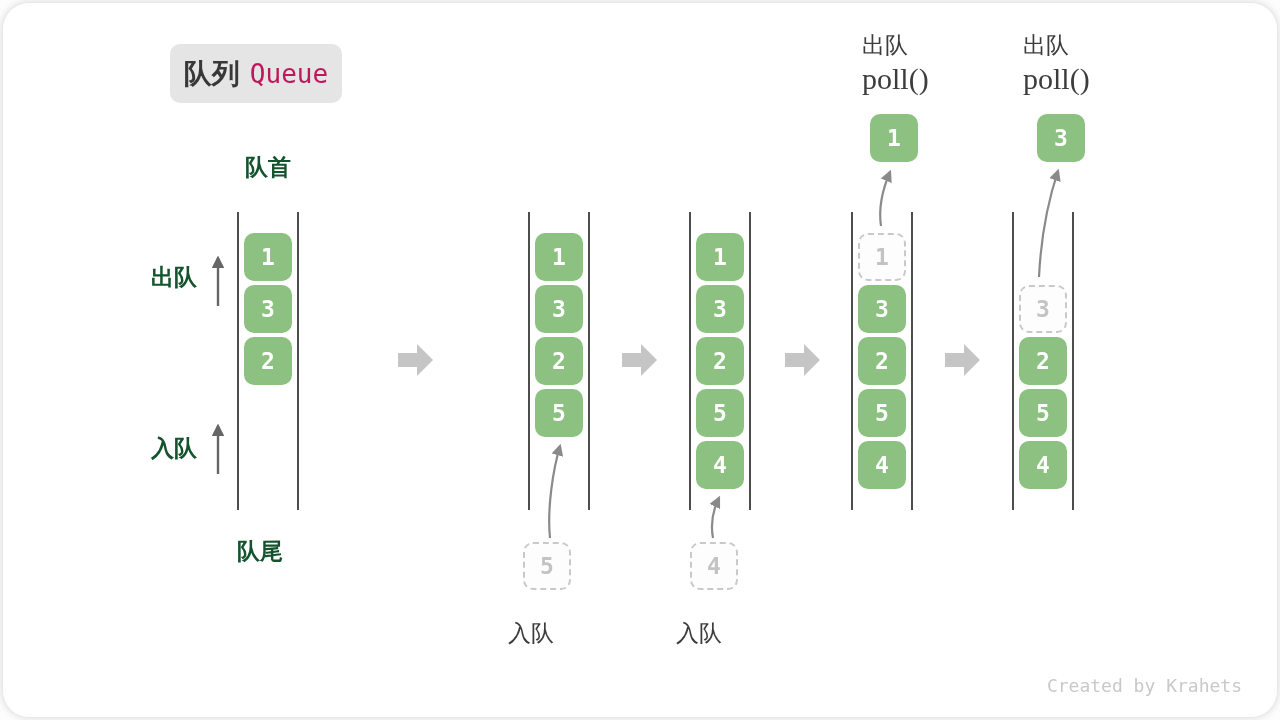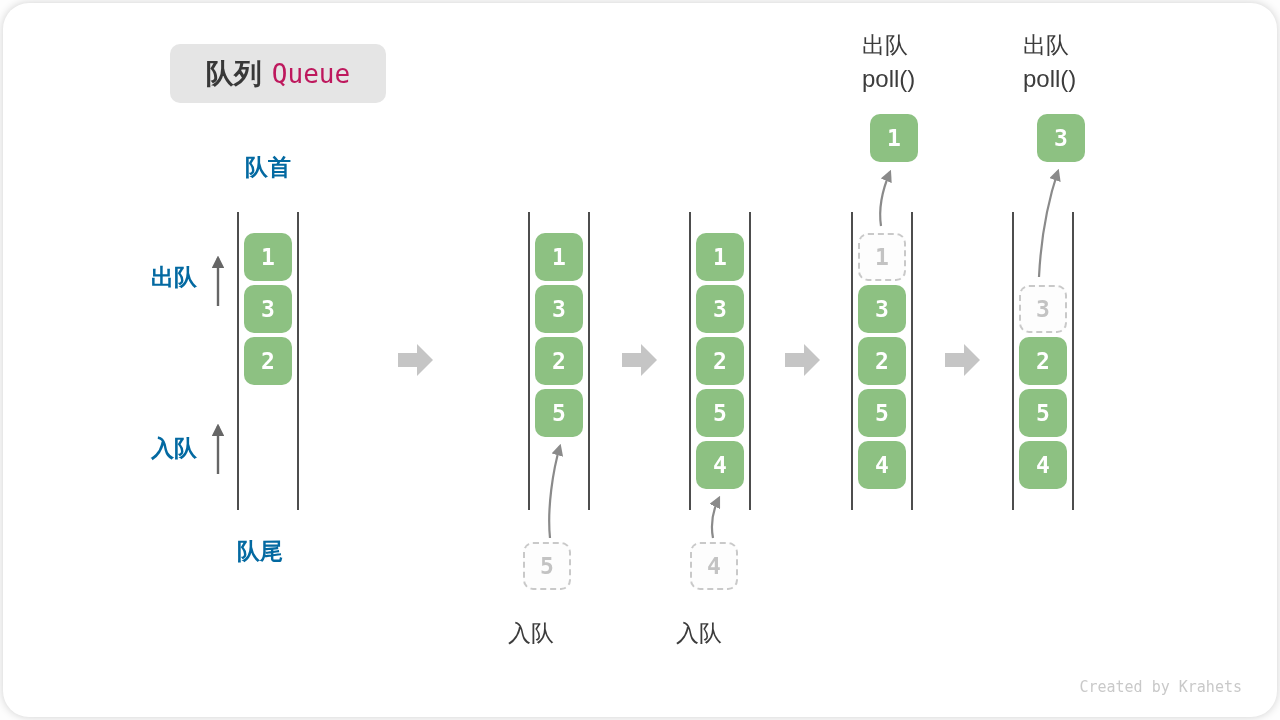--- a/index.html
+++ b/index.html
@@ -1,27 +1,27 @@
 <!DOCTYPE html>
 <html><head>
 <meta charset="utf-8">
 <style>
   html,body{margin:0;padding:0;background:#fdfdfd;}
   .canvas{position:relative;width:1280px;height:720px;font-family:"Liberation Sans",sans-serif;overflow:hidden;}
   .card{position:absolute;inset:3px;background:#ffffff;border-radius:26px;box-shadow:0 0 8px rgba(0,0,0,0.18);}
   .abs{position:absolute;}
 
   
-  .badge{left:170px;top:44px;width:216px;height:59px;background:#e5e5e5;border-radius:10px;
+  .badge{left:170px;top:44px;width:172px;height:59px;background:#e5e5e5;border-radius:10px;
          display:flex;align-items:center;justify-content:center;gap:10px;}
   .badge .zh{font-size:28px;font-weight:700;color:#383838;}
   .badge .en{font-size:26px;color:#be185d;font-family:"DejaVu Sans Mono",monospace;}
 
   
-  .cn-bold{font-size:23px;font-weight:700;color:#0369a1;}
+  .cn-bold{font-size:23px;font-weight:700;color:#14532d;}
   .lab-front{left:237px;top:152px;width:62px;text-align:center;}
   .lab-rear{left:237px;top:536px;width:62px;text-align:left;}
   .lab-deq-side{left:151px;top:262px;}
   .lab-enq-side{left:151px;top:433px;}
 
   
   .channel{position:absolute;top:212px;width:62px;height:298px;box-sizing:border-box;
            border-left:2px solid #4d4d4d;border-right:2px solid #4d4d4d;}
   .cell{position:absolute;left:5px;width:48px;height:48px;border-radius:10px;box-sizing:border-box;
         display:flex;align-items:center;justify-content:center;
@@ -31,24 +31,24 @@
   .s0{top:21px}.s1{top:73px}.s2{top:125px}.s3{top:177px}.s4{top:229px}
 
   
   .fbox{position:absolute;width:48px;height:48px;border-radius:10px;box-sizing:border-box;
         display:flex;align-items:center;justify-content:center;
         font-family:"DejaVu Sans Mono",monospace;font-size:23px;font-weight:700;}
 
   
   .opblock{position:absolute;}
   .op-zh{font-size:23px;font-weight:500;color:#3c3c3c;line-height:34px;}
-  .op-code{font-size:24px;color:#3c3c3c;font-family:Liberation Sans, sans-serif;line-height:34px;}
+  .op-code{font-size:30px;color:#3c3c3c;font-family:Liberation Serif, serif;line-height:34px;}
   .op-code .arg{color:#64a956;font-weight:700;}
 
-  .footer{right:38px;bottom:24px;font-family:"DejaVu Sans Mono",monospace;font-size:15px;color:#c9c9c9;}
+  .footer{right:38px;bottom:24px;font-family:"DejaVu Sans Mono",monospace;font-size:18px;color:#c9c9c9;}
 
   svg.overlay{position:absolute;left:0;top:0;pointer-events:none;}
 </style>
 </head>
 <body>
 
 <div class="canvas">
   <div class="card abs"></div>
 
   <div class="abs badge">

